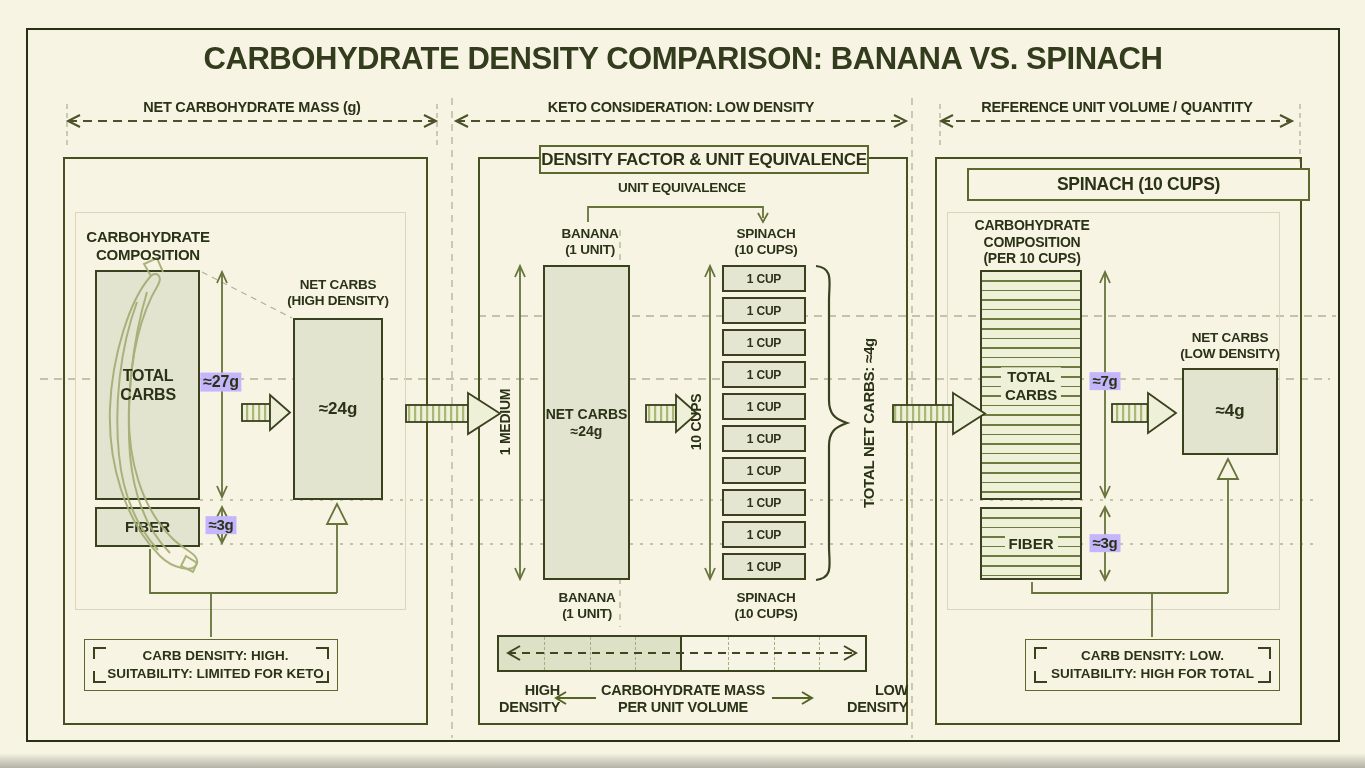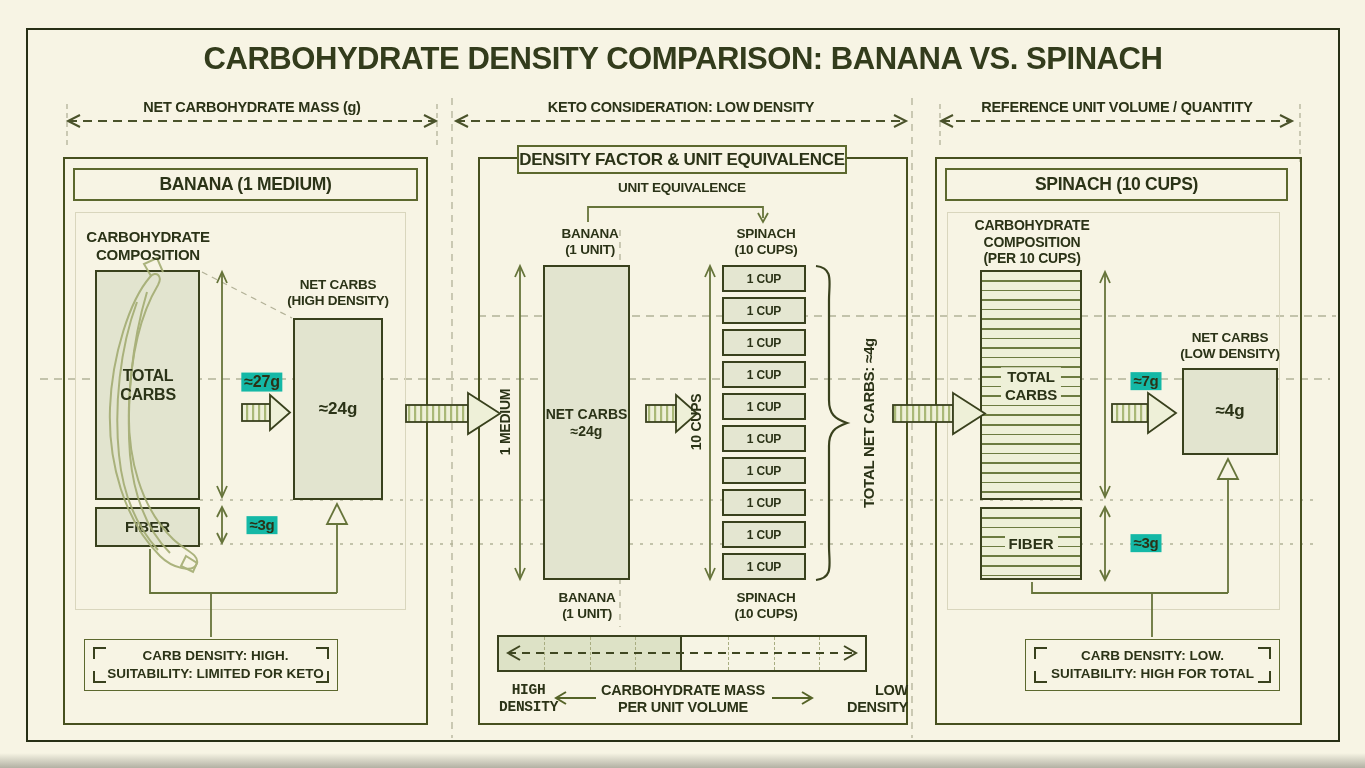--- a/index.html
+++ b/index.html
@@ -5,21 +5,21 @@
   *{box-sizing:border-box;margin:0;padding:0;}
   html,body{background:#f7f4e4;}
   #canvas{position:relative;width:1365px;height:768px;background:#f7f4e4;overflow:hidden;
           font-family:"Liberation Sans",sans-serif;color:#2b3317;}
   svg.layer{position:absolute;left:0;top:0;}
   #under{z-index:0;}
   .panel{position:absolute;border:2px solid #47501f;z-index:2;}
   .frame{position:absolute;left:26px;top:28px;width:1314px;height:714px;border:2.5px solid #272f15;z-index:1;}
   .innerrect{position:absolute;border:1.5px solid #d9d6bd;z-index:2;}
   .headerbox{position:absolute;background:#f7f4e4;border:2px solid #5c682e;display:flex;align-items:center;
-             justify-content:center;font-weight:bold;z-index:2;letter-spacing:-0.3px;}
+             justify-content:center;font-weight:bold;z-index:2;letter-spacing:-0.3px;margin-left:22px;}
   .box{position:absolute;background:#e2e4cf;border:2px solid #39411d;display:flex;align-items:center;
        justify-content:center;text-align:center;font-weight:bold;white-space:pre-line;z-index:2;line-height:1.2;}
   .striped{background-color:#eef0d8;
        background-image:repeating-linear-gradient(to bottom,transparent 0,transparent 8px,#6c7b40 8px,#6c7b40 9.6px);}
   .notebox{position:absolute;background:#f7f4e4;border:1.5px solid #5c682e;display:flex;align-items:center;
        justify-content:center;text-align:center;font-weight:bold;white-space:pre-line;z-index:2;line-height:1.3;}
   .cb{position:absolute;width:13px;height:12px;border:0 solid #39411d;}
   .cb.tl{left:8px;top:7px;border-top-width:2px;border-left-width:2px;}
   .cb.tr{right:8px;top:7px;border-top-width:2px;border-right-width:2px;}
   .cb.bl{left:8px;bottom:7px;border-bottom-width:2px;border-left-width:2px;}
@@ -28,23 +28,23 @@
         justify-content:space-between;z-index:2;}
   .cup{height:27px;background:#e4e6d1;border:2px solid #39411d;display:flex;align-items:center;
        justify-content:center;font-weight:bold;font-size:12px;letter-spacing:-0.2px;}
   .gbar{position:absolute;left:497px;top:635px;width:370px;height:37px;border:2px solid #39411d;display:flex;z-index:2;}
   .gl{width:50%;height:100%;background:#dde2c6;border-right:2px solid #39411d;position:relative;}
   .gr{width:50%;height:100%;background:#f6f4e4;position:relative;}
   .seg{position:absolute;top:0;bottom:0;border-left:1.5px dashed #a8ad80;}
   .lbl{position:absolute;transform:translate(-50%,-50%);font-weight:bold;text-align:center;white-space:pre-line;
        line-height:1.18;letter-spacing:-0.25px;z-index:4;}
   .rot{transform:translate(-50%,-50%) rotate(-90deg);white-space:nowrap;}
-  .bgc{background:#14b8a6;padding:0 3px;margin-left:41px;}
+  .bgc{background:#c4b5fd;padding:0 3px;}
   .bgs{background:#eef0d8;padding:1px 4px;}
-  .leftA{transform:translate(0,-50%);text-align:center;font-family:Liberation Mono, monospace;}
+  .leftA{transform:translate(0,-50%);text-align:right;}
   .rightA{transform:translate(-100%,-50%);text-align:right;}
   .title{font-size:32px;letter-spacing:-0.5px;transform:translate(-50%,-50%) scaleX(0.97);color:#333c1c;}
   .fade{position:absolute;left:0;right:0;bottom:0;height:15px;z-index:6;
         background:linear-gradient(to bottom,rgba(95,95,85,0),rgba(95,95,85,0.45));}
 </style>
 </head>
 <body>
 
 <div id="canvas">
 
@@ -72,23 +72,20 @@
   <div class="lbl" style="left:1117px;top:108px;font-size:14.5px;width:420px;">REFERENCE UNIT VOLUME / QUANTITY</div>
   <div class="lbl" style="left:681px;top:108px;font-size:14.5px;width:460px;">KETO CONSIDERATION: LOW DENSITY</div>
 
   <div class="panel" style="left:63px;top:157px;width:365px;height:568px;"></div>
   <div class="panel" style="left:478px;top:157px;width:430px;height:568px;"></div>
   <div class="panel" style="left:935px;top:157px;width:367px;height:568px;"></div>
 
   <div class="innerrect" style="left:75px;top:212px;width:331px;height:398px;"></div>
   <div class="innerrect" style="left:947px;top:212px;width:333px;height:398px;"></div>
 
-  <div class="headerbox" style="left:73px;top:168px;width:345px;height:33px;font-size:17.5px;">
-    <span>BANANA (1 MEDIUM)</span>
-  </div>
   <div class="headerbox" style="left:517px;top:145px;width:330px;height:29px;font-size:17px;">
     <span>DENSITY FACTOR &amp; UNIT EQUIVALENCE</span>
   </div>
   <div class="headerbox" style="left:945px;top:168px;width:343px;height:33px;font-size:17.5px;">
     <span>SPINACH (10 CUPS)</span>
   </div>
 
   <div class="box" style="left:95px;top:270px;width:105px;height:230px;"></div>
   <div class="box" style="left:95px;top:507px;width:105px;height:40px;font-size:15px;">
     <span>FIBER</span>

